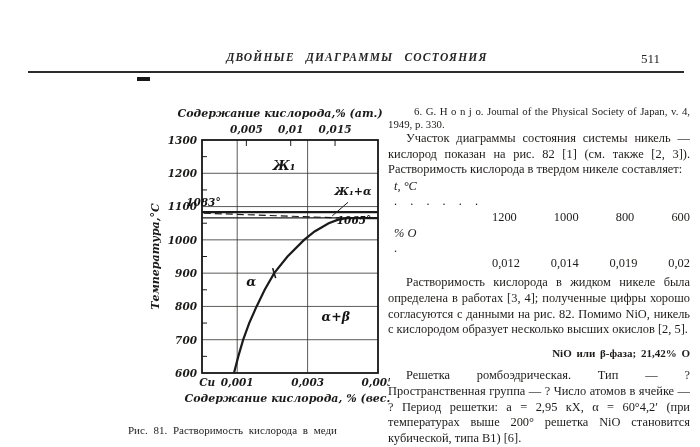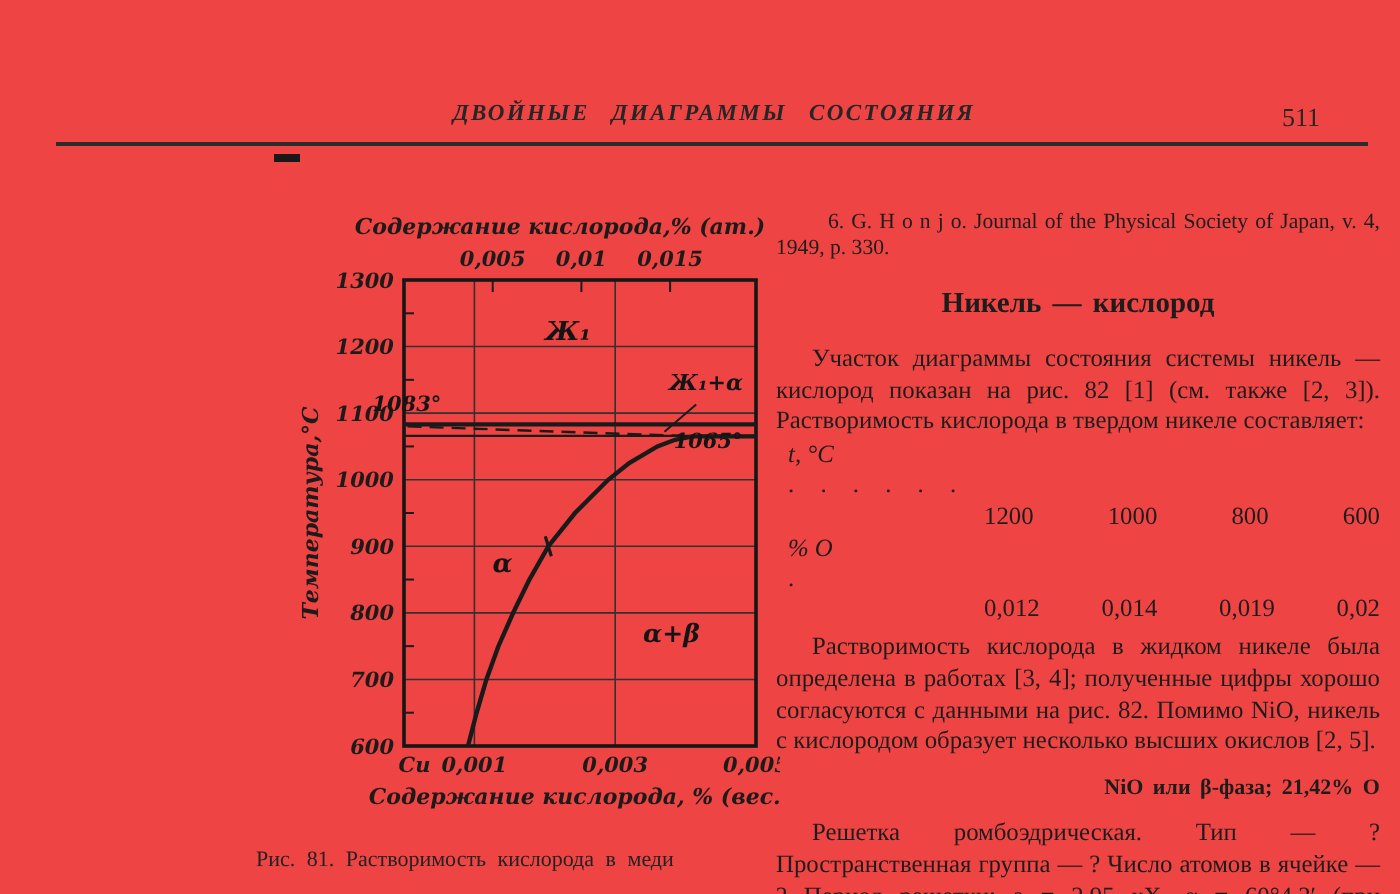--- a/index.html
+++ b/index.html
@@ -1,18 +1,18 @@
 <!DOCTYPE html>
 <html><head>
 <meta charset="utf-8">
 <style>
   html,body{margin:0;padding:0;background:#e8e8e4;}
   .page{
     position:relative;width:700px;height:447px;margin:0 auto;
-    background:#ef4444;overflow:hidden;color:#1e1c1a;
+    background:#ffffff;overflow:hidden;color:#1e1c1a;
     font-family:"Liberation Serif","DejaVu Serif",serif;
   }
   
   .running-head{position:absolute;top:51px;left:30px;right:36px;height:16px;}
   .rh-title{
     position:absolute;left:140px;right:120px;text-align:center;
     font-style:italic;font-weight:bold;font-size:11.5px;
     letter-spacing:1.2px;word-spacing:7px;color:#262626;
   }
   .rh-page{position:absolute;right:4px;top:0;font-size:13px;color:#262626;}
@@ -111,21 +111,20 @@
       <text x="228.008" y="94.92142857142858" class="anno" font-size="11">Ж₁+α</text>
       <text x="78.408" y="105.57285714285715" class="anno" font-size="10.5" text-anchor="start">1083°</text>
       <text x="229.064" y="123.88" class="anno" font-size="10.5">1065°</text>
       <text x="126.28" y="185.79142857142855" class="anno" font-size="13">α</text>
       <text x="210.76" y="221.0742857142857" class="anno" font-size="12.5">α+β</text>
     </svg>
   <div class="fig-caption">Рис. 81. Растворимость кислорода в меди</div>
 
   <div class="article">
     <p class="ref">6. G. H o n j o. Journal of the Physical Society of Japan, v. 4, 1949, p. 330.</p>
-    <h2 class="heading">Никель — кислород</h2>
     <p class="body indent">Участок диаграммы состояния системы никель — кислород показан на рис. 82 [1] (см. также [2, 3]). Растворимость кислорода в твердом никеле составляет:</p>
 
     <div class="data-row">
       <span class="lbl">t, °C</span>
       <span class="leader">. . . . . .</span>
       <span class="vals">
           <span class="val">1200</span>
           <span class="val">1000</span>
           <span class="val">800</span>
           <span class="val">600</span>

